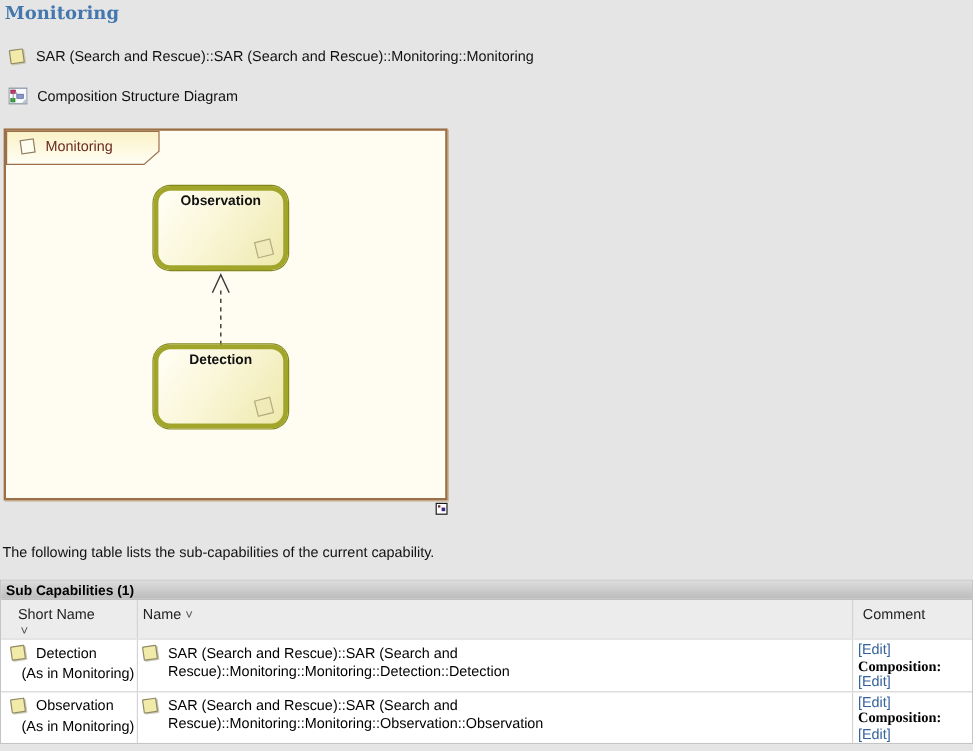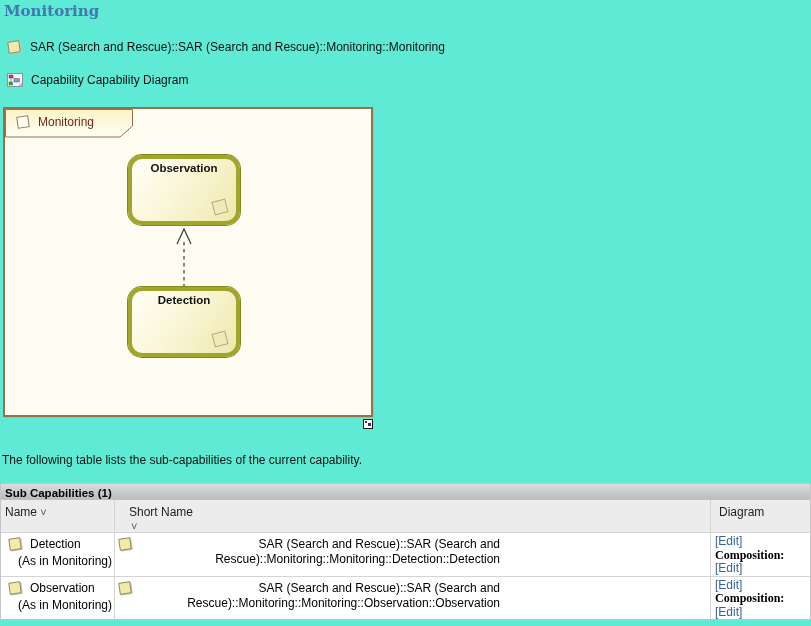--- a/index.html
+++ b/index.html
@@ -1,17 +1,17 @@
 <!DOCTYPE html>
 <html><head>
 <meta charset="utf-8">
 <style>
   * { margin:0; padding:0; box-sizing:border-box; }
   body { background:#fff; font-family:"Liberation Sans","DejaVu Sans",sans-serif; }
-  .canvas { position:relative; width:811px; height:626px; background:#5eead4; overflow:hidden; }
+  .canvas { position:relative; width:811px; height:626px; background:#e5e5e5; overflow:hidden; }
 
   
   .page-title {
     position:absolute; top:2px; left:4px;
     font-family:"DejaVu Serif","Liberation Serif",serif;
     font-weight:bold; font-size:15px; color:#4377ad;
   }
   .meta-line { position:absolute; display:flex; align-items:center; font-size:12px; color:#111; }
   .meta-line.l1 { top:40px; left:8px; gap:10px; }
   .meta-line.l2 { top:72px; left:7px; gap:8px; }
@@ -78,21 +78,21 @@
   .tbl-head .c2 { padding-left:4px; }
   .tbl-head .c3 { padding-left:8px; }
   .sort { color:#555; font-size:11px; }
   .sort.below { display:block; margin-top:1px; margin-left:2px; }
 
   .tbl-row { background:#fff; border-top:1px solid #d4d4d4; min-height:43px; }
   .cell.c1, .cell.c2 { border-right:1px solid #d4d4d4; }
   .tbl-row .c1 { padding:4px 2px 2px 2px; }
   .sn-line { display:flex; align-items:center; gap:9px; padding-left:6px; }
   .sn-note { margin-top:3px;text-align:right; }
-  .tbl-row .c2 { padding:4px 0 0 4px; display:flex; align-items:flex-start; gap:9px;text-align:right; }
+  .tbl-row .c2 { padding:4px 0 0 4px; display:flex; align-items:flex-start; gap:9px; }
   .tbl-row .c2 .cap-icon { margin-top:1px; }
   .name-text { max-width:360px; line-height:15px; }
   .tbl-row .c3 { padding:2px 0 0 4px; line-height:13.5px; }
   .edit-link { color:#36639c; text-decoration:none; display:inline-block; }
   .comp-label { font-weight:bold; color:#000;font-family:Liberation Serif, serif; }
 </style>
 </head>
 <body>
 
 <div class="canvas">
@@ -108,21 +108,21 @@
     <span class="diagram-icon">
       <svg width="16" height="16" viewBox="0 0 16 16">
         <rect x="0.5" y="1.5" width="15" height="13" fill="#f7fafc" stroke="#8795a5"></rect>
         <path d="M11 14 L15 14 L15 10 Z" fill="#b9c4cf"></path>
         <rect x="2" y="3" width="4" height="3" fill="#c2356b" stroke="#7d2145" stroke-width="0.5"></rect>
         <rect x="7" y="6.5" width="5.5" height="3.5" fill="#8b94cf" stroke="#4c548c" stroke-width="0.5"></rect>
         <rect x="2" y="10" width="3.5" height="3" fill="#3fa43f" stroke="#1f6e1f" stroke-width="0.5"></rect>
         <path d="M4 6 L4 10 M6 4.5 L7 6.5" stroke="#9aa5b0" stroke-width="1" fill="none"></path>
       </svg>
     </span>
-    <span>Capability Capability Diagram</span>
+    <span>Composition Structure Diagram</span>
   </div>
 
   <div class="frame">
 
     <svg class="tab-shape" width="130" height="30" viewBox="0 0 130 30">
       <defs>
         <linearGradient id="tabg" x1="0" y1="0" x2="0" y2="1">
           <stop offset="0" stop-color="#fbf2c6"></stop>
           <stop offset="1" stop-color="#fffef6"></stop>
         </linearGradient>
@@ -155,30 +155,30 @@
 
   <div class="intro">The following table lists the sub-capabilities of the current capability.</div>
 
   <div class="subcap-table">
 
     <div class="tbl-titlebar">
       <span>Sub Capabilities (1)</span>
     </div>
 
     <div class="tbl-grid tbl-head">
+      <div class="cell c1">
+        <span>Short Name</span>
+        <span class="sort below">˅</span>
+      </div>
       <div class="cell c2">
         <span>Name</span>
         <span class="sort">˅</span>
       </div>
-      <div class="cell c1">
-        <span>Short Name</span>
-        <span class="sort below">˅</span>
-      </div>
       <div class="cell c3">
-        <span>Diagram</span>
+        <span>Comment</span>
       </div>
     </div>
 
     <div class="tbl-grid tbl-row">
       <div class="cell c1">
         <div class="sn-line">
           <span class="cap-icon"></span>
           <span>Detection</span>
         </div>
         <div class="sn-note">(As in Monitoring)</div>

